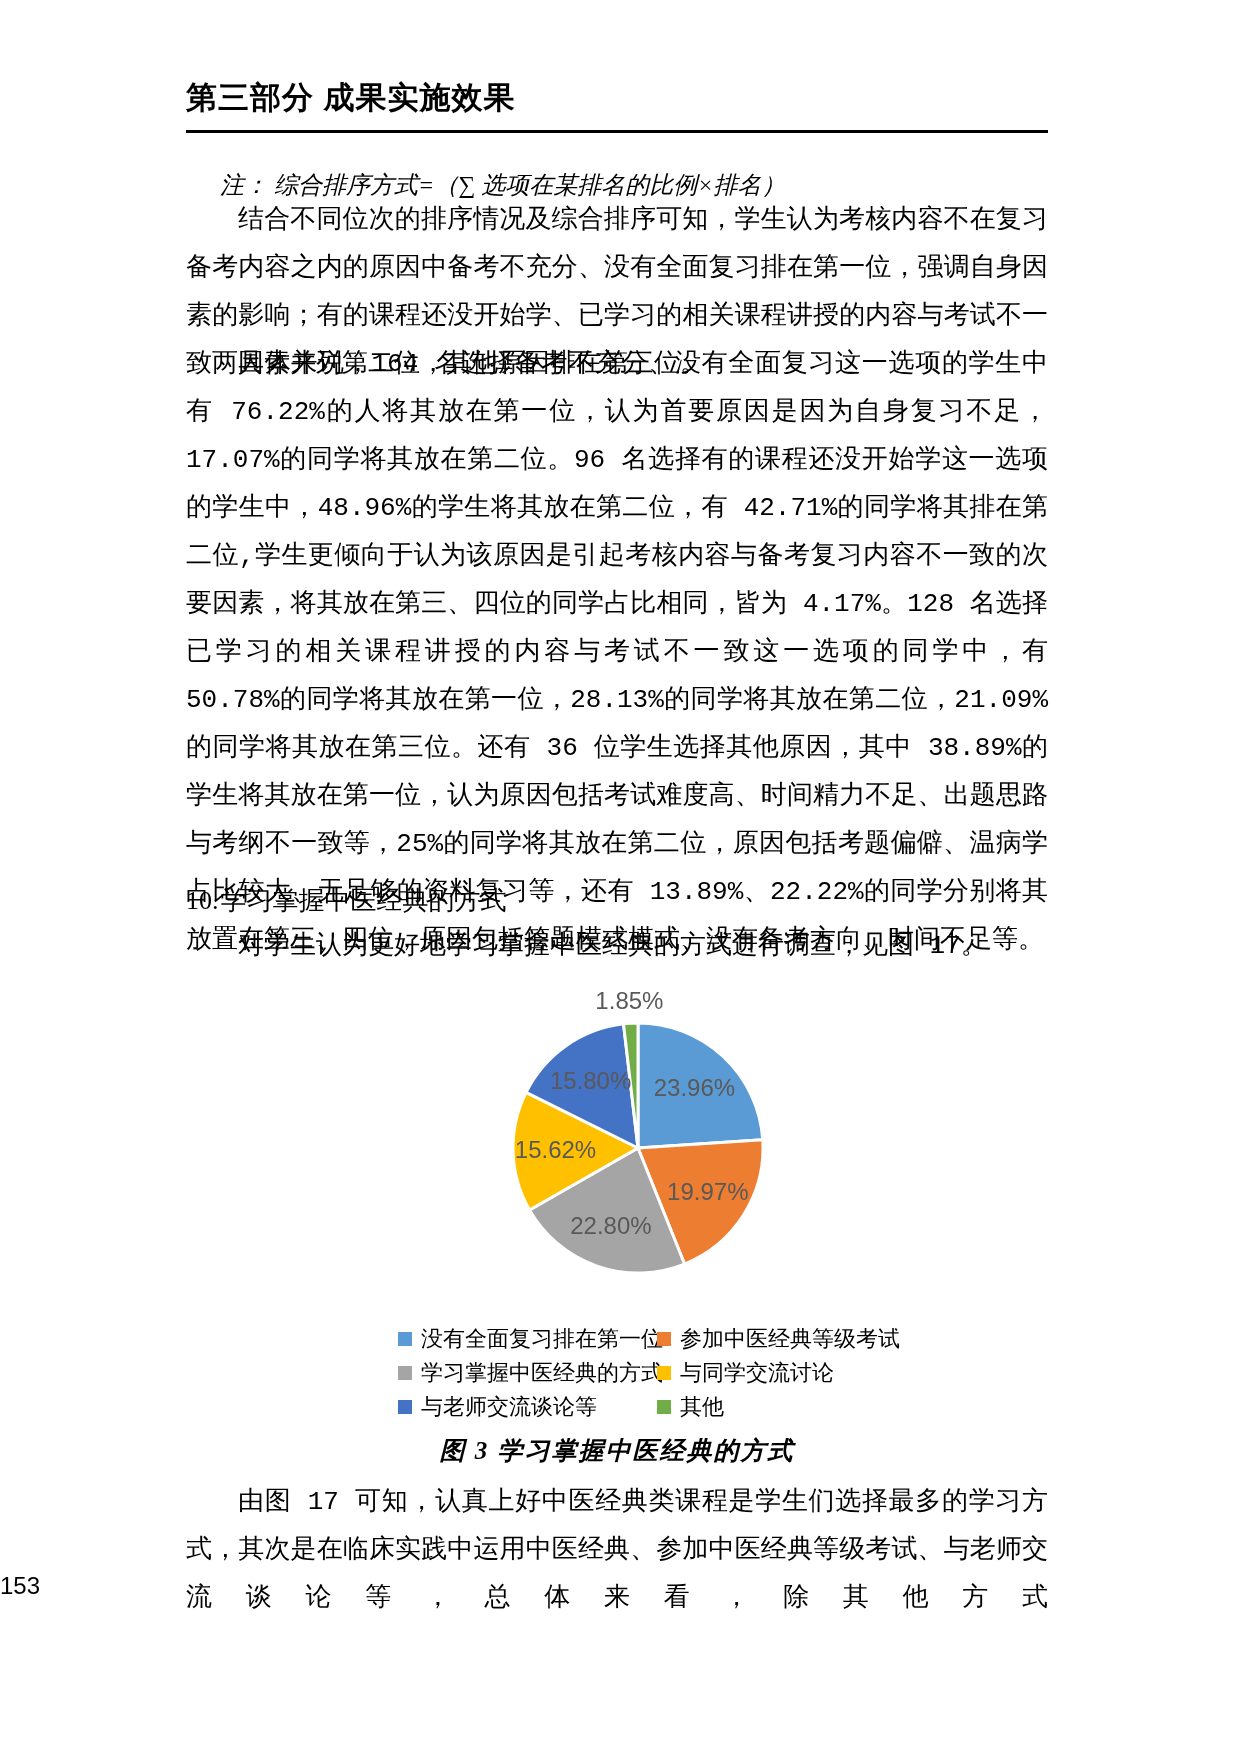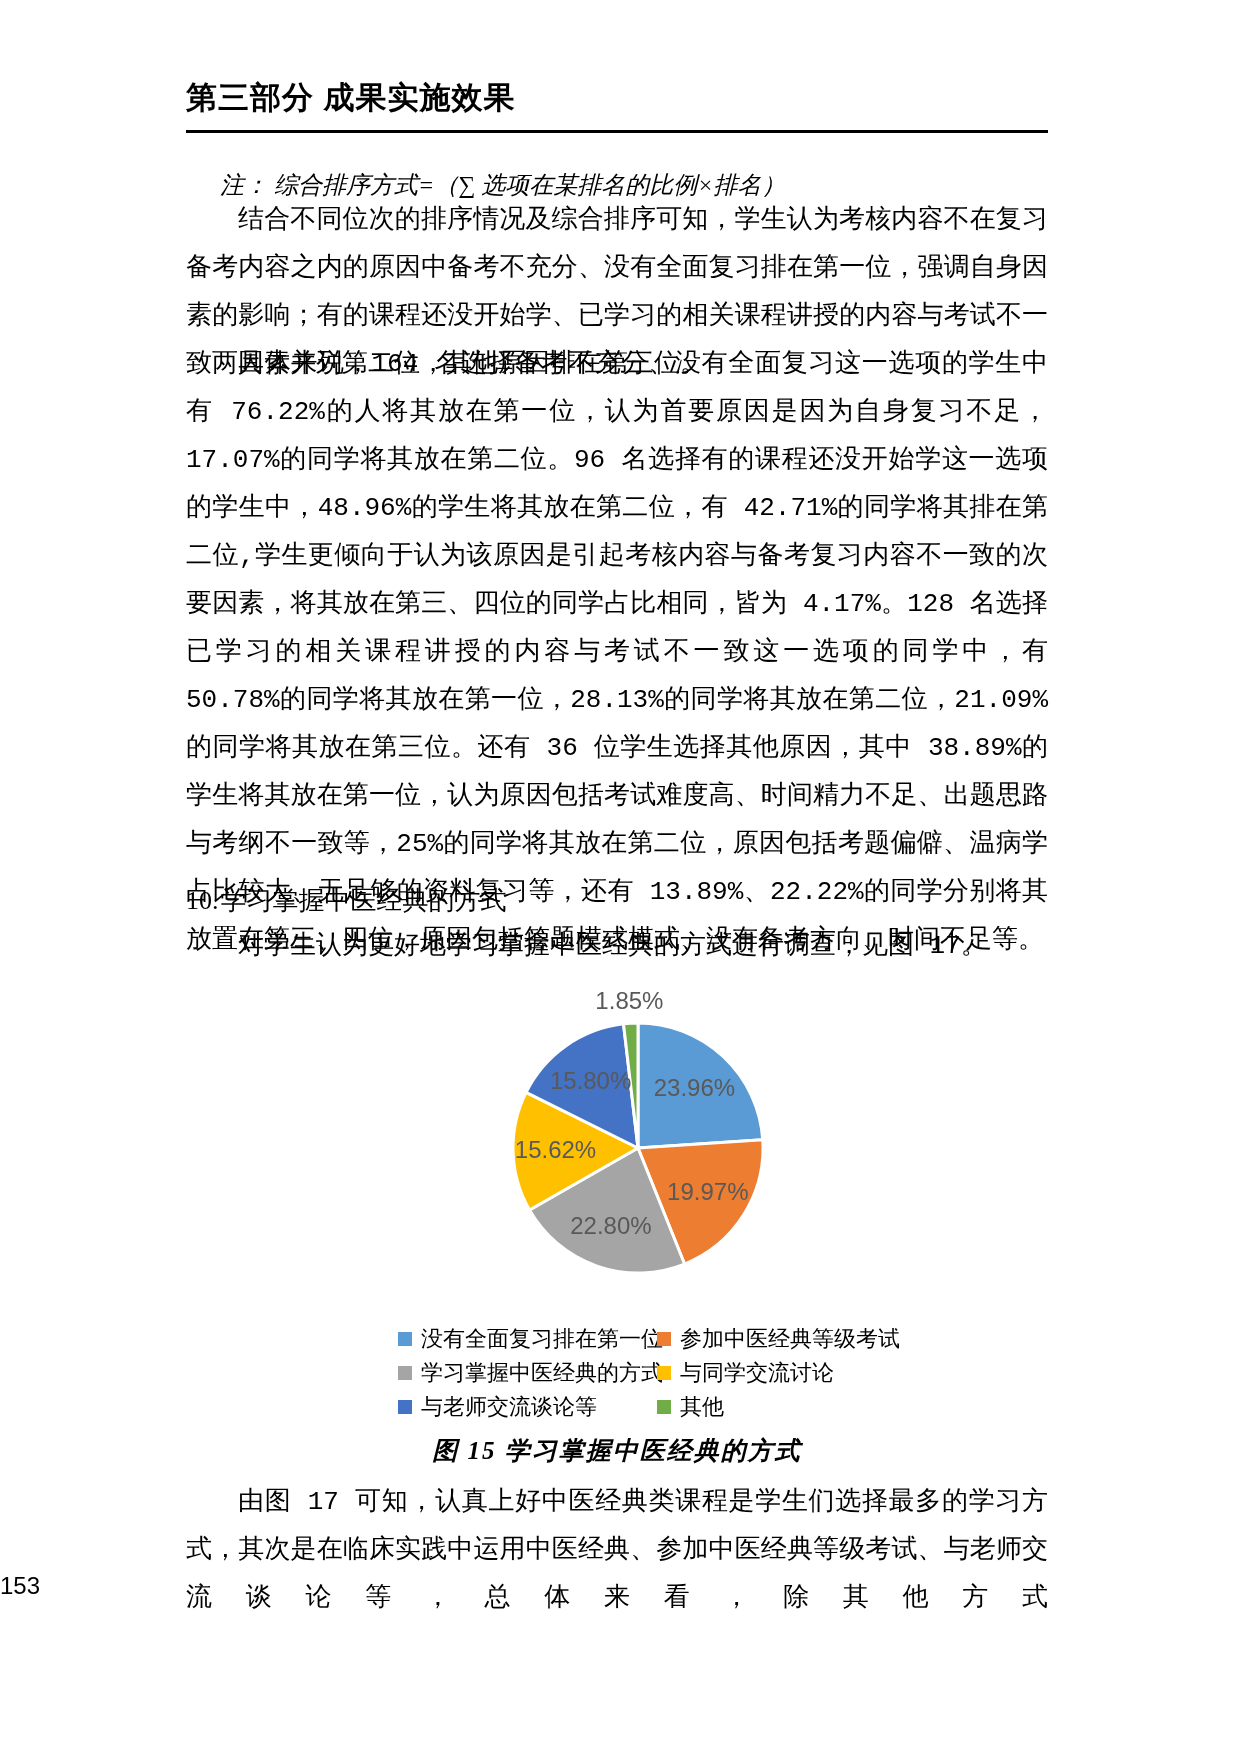--- a/index.html
+++ b/index.html
@@ -107,17 +107,17 @@
     <div class="legend-item">
       <span class="legend-swatch" style="background: rgb(68, 114, 196);"></span>
       <span class="legend-text">与老师交流谈论等</span>
     </div>
     <div class="legend-item">
       <span class="legend-swatch" style="background: rgb(112, 173, 71);"></span>
       <span class="legend-text">其他</span>
     </div>
   </div>
 
-<div class="abs caption">图 15 学习掌握中医经典的方式</div>
+<div class="abs caption">图 3 学习掌握中医经典的方式</div>
 
 <p class="abs para p4">由图 17 可知，认真上好中医经典类课程是学生们选择最多的学习方式，其次是在临床实践中运用中医经典、参加中医经典等级考试、与老师交流谈论等，总体来看，除其他方式</p>
 
 <div class="abs pageno">153</div>
 
 </body></html>

